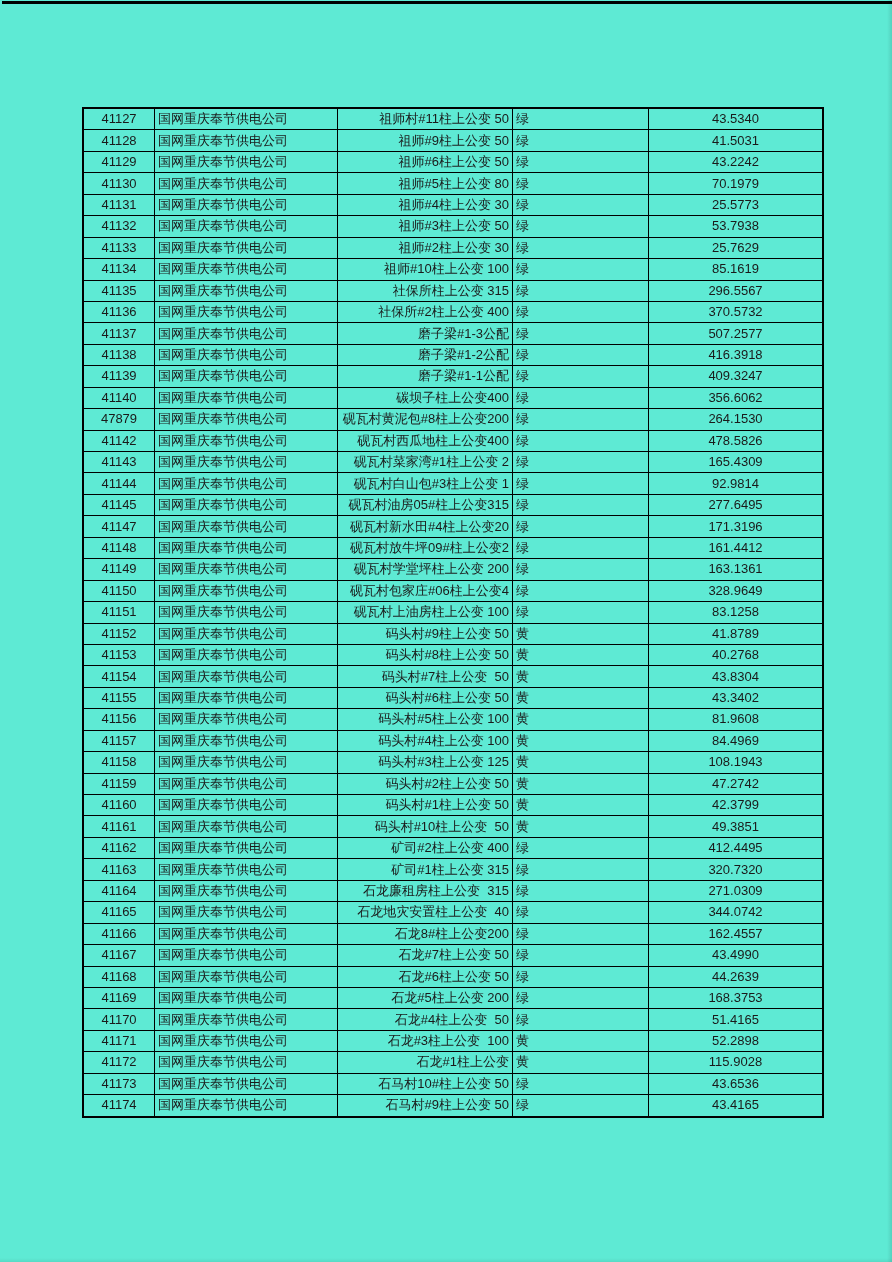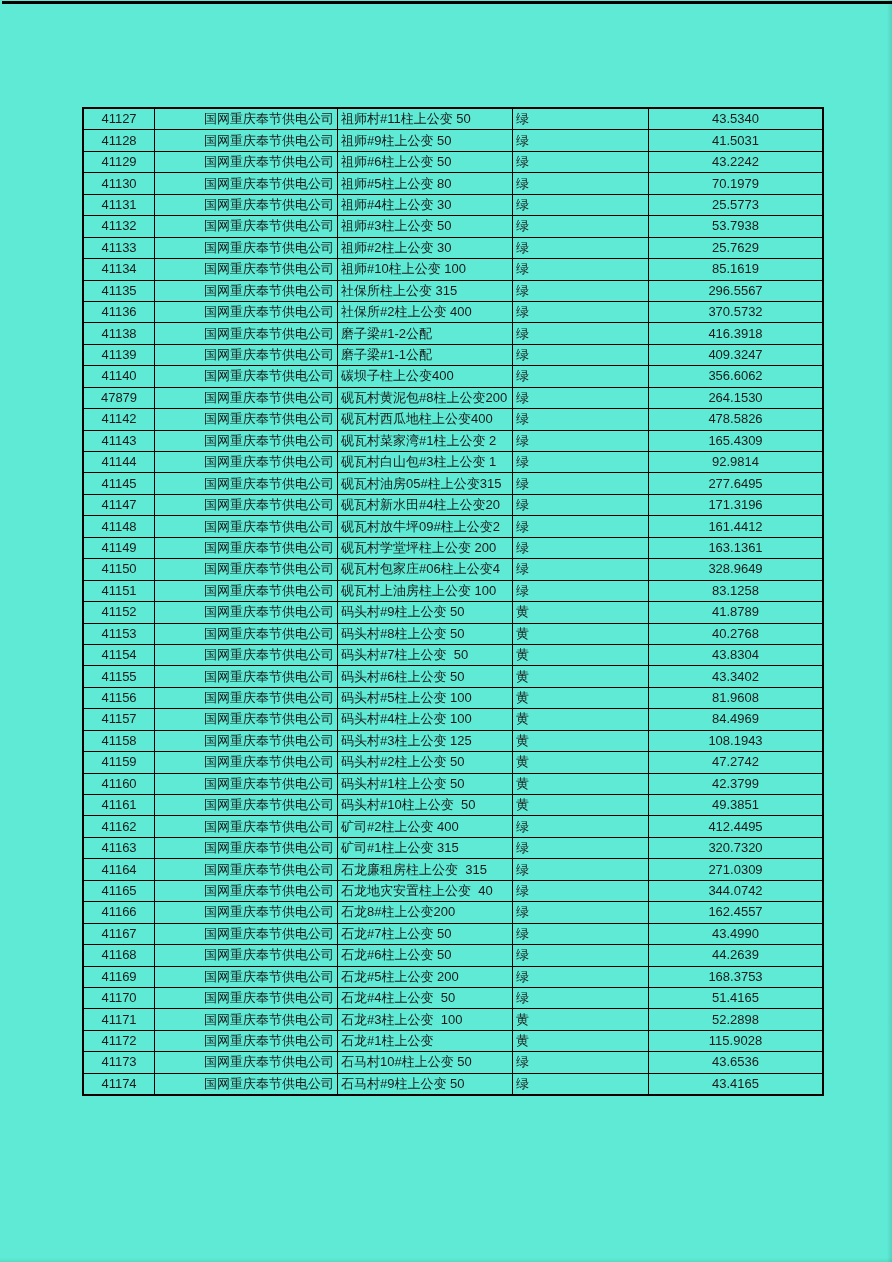--- a/index.html
+++ b/index.html
@@ -55,22 +55,22 @@
     height: 20.45px;
     font-size: 13px;
     line-height: 20px;
     color: #1a1a1a;
     padding: 0 3px;
     overflow: hidden;
     white-space: pre;
     vertical-align: middle;
   }
   td.c-id   { width: 64px;  text-align: center; padding: 0; }
-  td.c-co   { width: 176px; text-align: right; }
-  td.c-dev  { width: 168px; text-align: left; }
+  td.c-co   { width: 176px; text-align: left; }
+  td.c-dev  { width: 168px; text-align: right; }
   td.c-st   { width: 129px; text-align: left; }
   td.c-val  { width: 167px; text-align: center; padding: 0; margin-left: 20px; }
 </style>
 </head>
 <body>
 
 <div class="page">
   <div class="top-rule"></div>
 
   <div class="sheet">
@@ -140,20 +140,27 @@
             <td class="c-val">296.5567</td>
           </tr>
           <tr>
             <td class="c-id">41136</td>
             <td class="c-co">国网重庆奉节供电公司</td>
             <td class="c-dev">社保所#2柱上公变 400</td>
             <td class="c-st">绿</td>
             <td class="c-val">370.5732</td>
           </tr>
           <tr>
+            <td class="c-id">41137</td>
+            <td class="c-co">国网重庆奉节供电公司</td>
+            <td class="c-dev">磨子梁#1-3公配</td>
+            <td class="c-st">绿</td>
+            <td class="c-val">507.2577</td>
+          </tr>
+          <tr>
             <td class="c-id">41138</td>
             <td class="c-co">国网重庆奉节供电公司</td>
             <td class="c-dev">磨子梁#1-2公配</td>
             <td class="c-st">绿</td>
             <td class="c-val">416.3918</td>
           </tr>
           <tr>
             <td class="c-id">41139</td>
             <td class="c-co">国网重庆奉节供电公司</td>
             <td class="c-dev">磨子梁#1-1公配</td>

